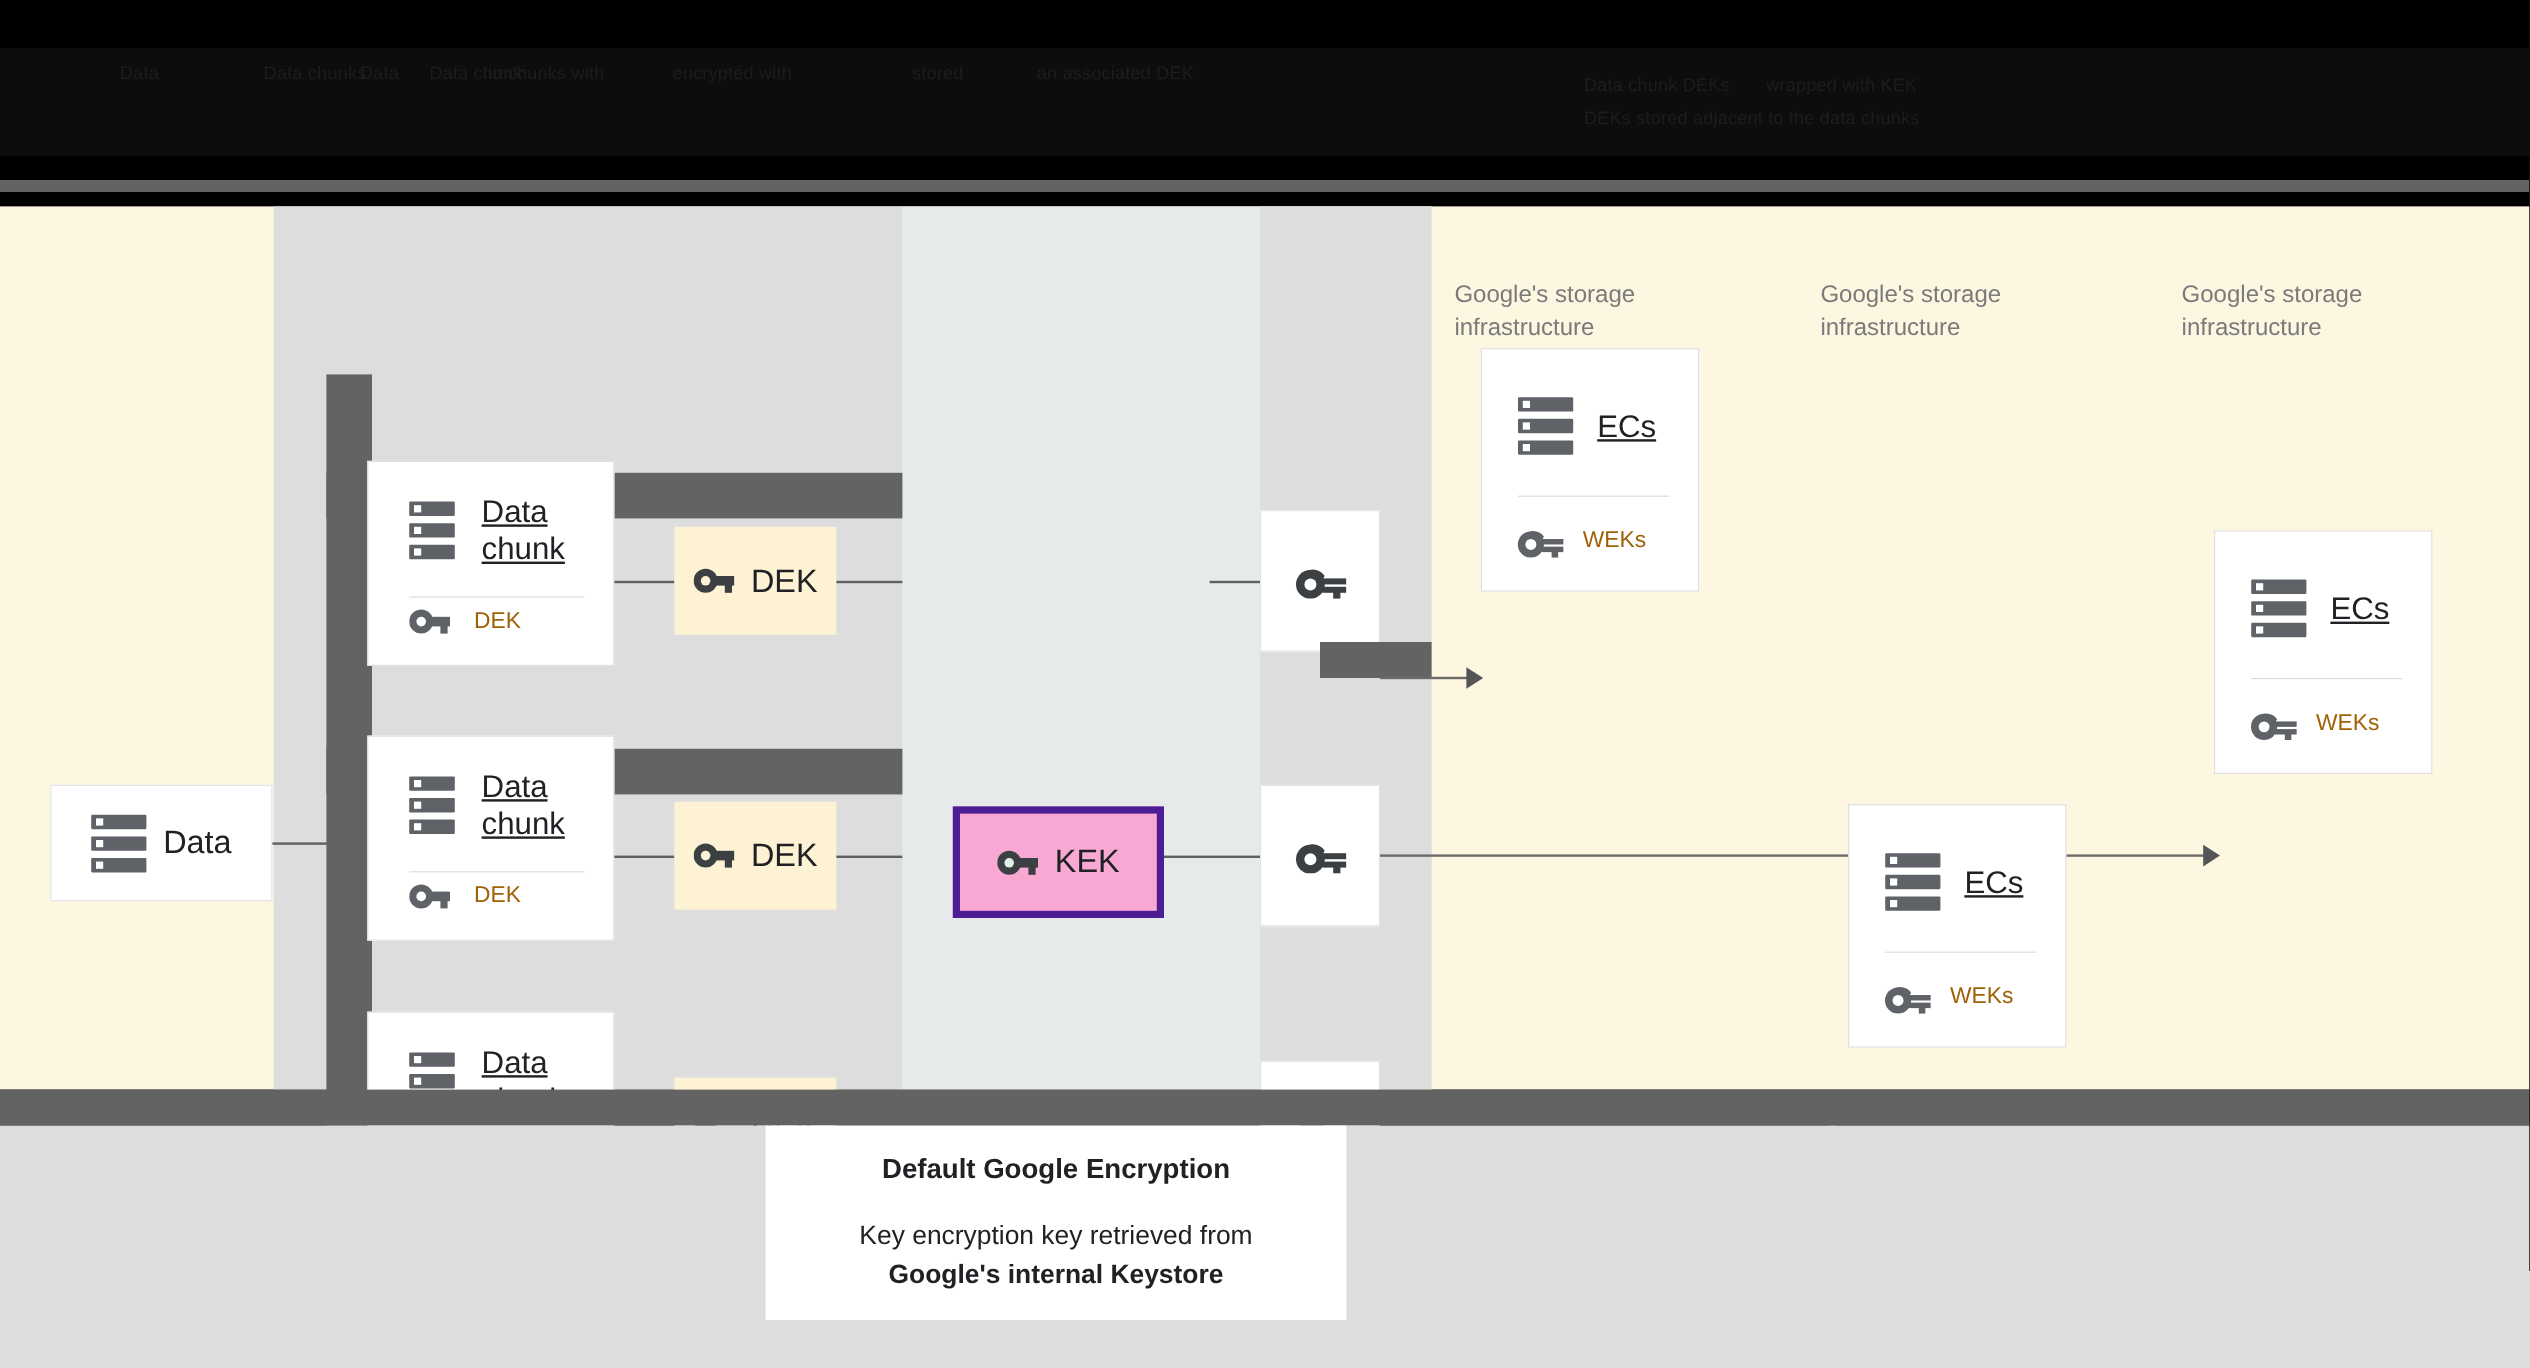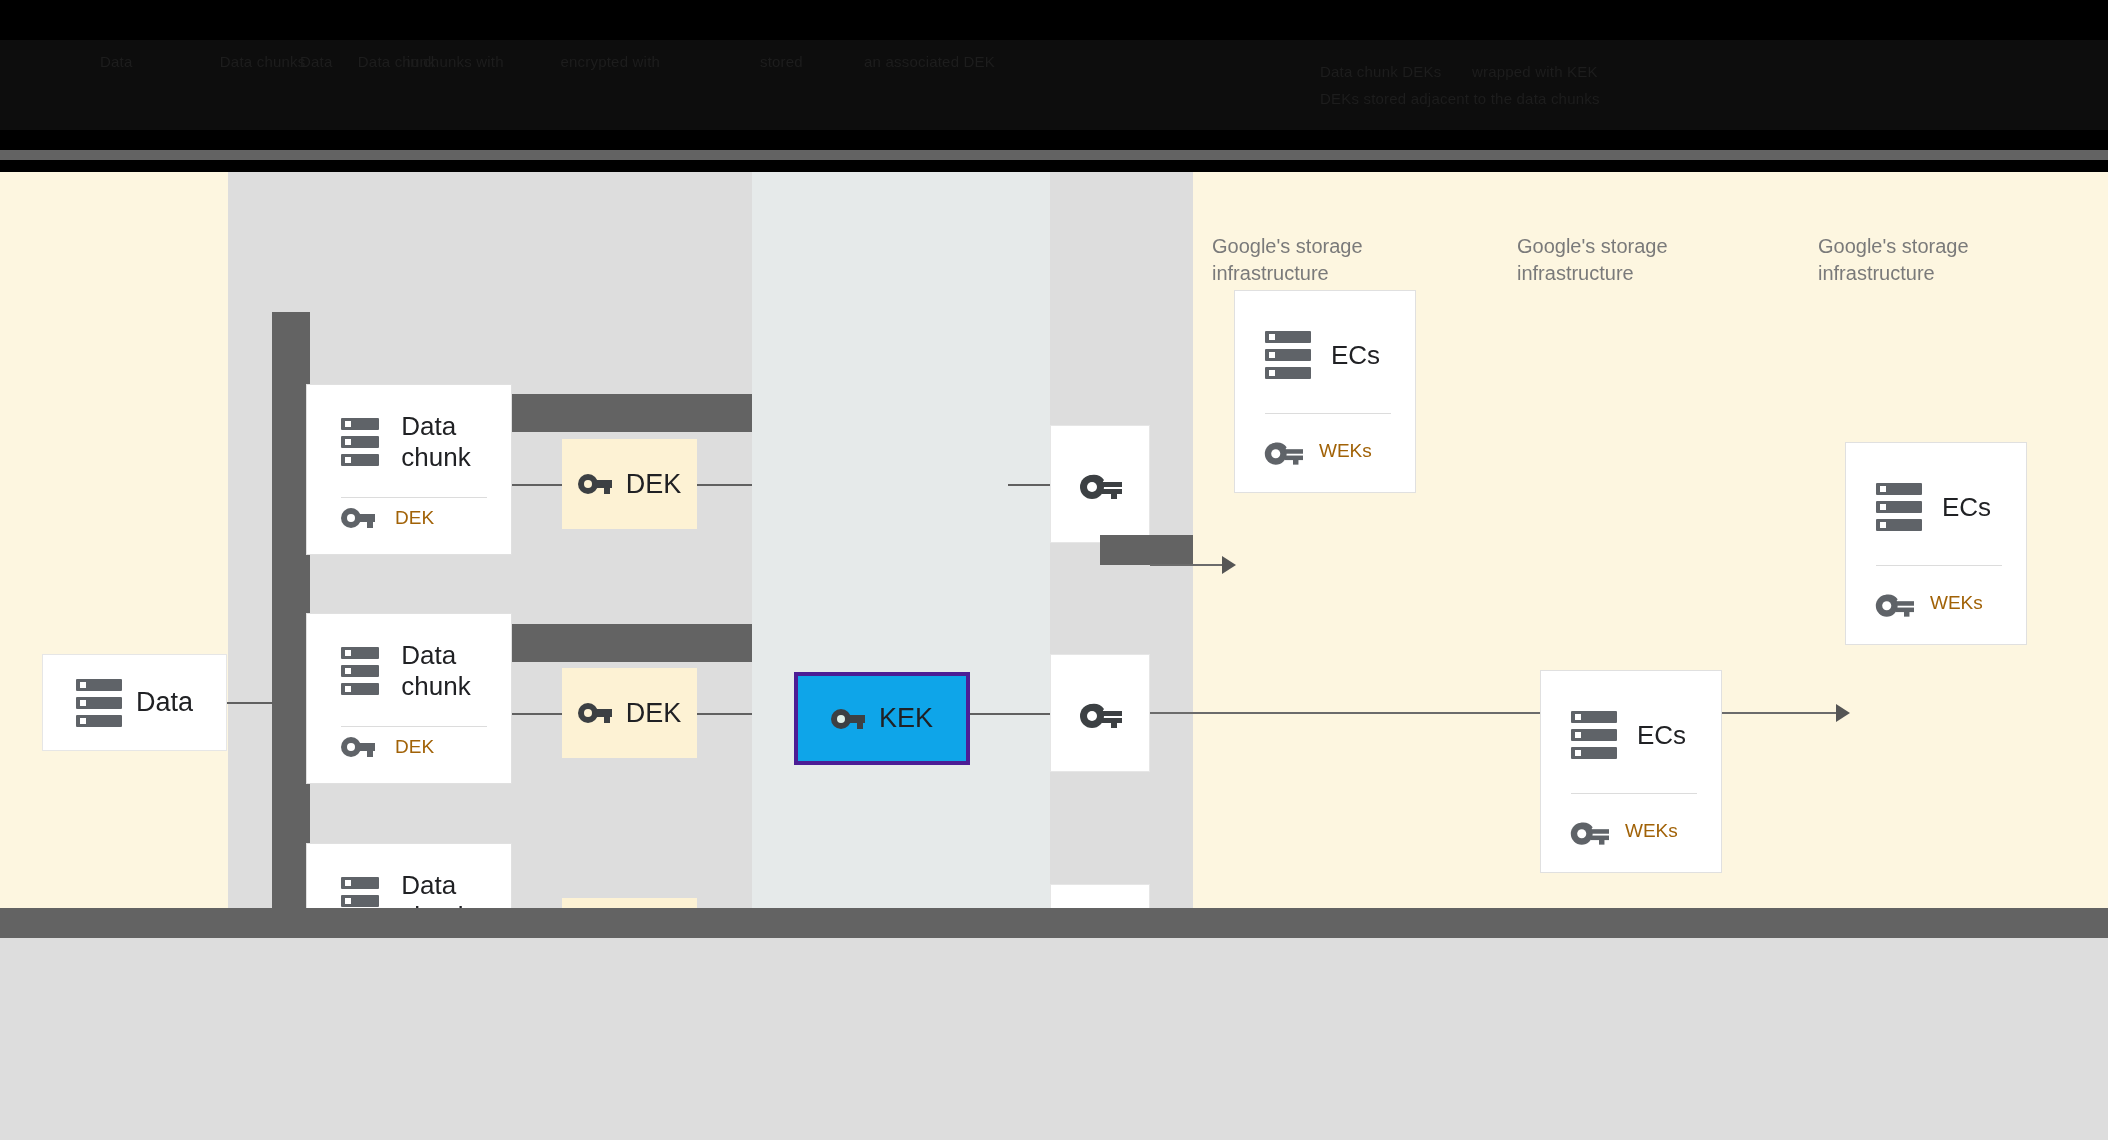--- a/index.html
+++ b/index.html
@@ -24,37 +24,37 @@
   .band-light{position:absolute;top:0;height:736px;background:#dddddd;}
 
   
   .bracket{position:absolute;background:#636363;}
 
   
   .card{position:absolute;background:#fff;border:1px solid #e0e0e0;box-sizing:border-box;}
   .card-top{position:absolute;left:0;right:0;display:flex;align-items:center;}
   .card-div{position:absolute;height:1px;background:#dcdcdc;}
   .card-bot{position:absolute;left:0;right:0;display:flex;align-items:center;}
-  .ctitle{font-size:26px;color:#202124;line-height:1.18;}
+  .ctitle{font-size:26px;color:#202124;line-height:1.18;text-decoration:underline;}
   .csub{font-size:19px;color:#a16207;}
 
   
   .srv{display:inline-block;width:46px;}
   .srv i{display:block;position:relative;height:12px;background:#5f6368;margin-bottom:6px;border-radius:1px;}
   .srv i:last-child{margin-bottom:0;}
   .srv i::before{content:"";position:absolute;left:4px;top:3px;width:6px;height:6px;background:#fff;}
 
   
   .keyi{display:inline-block;position:relative;}
   .keyi svg{display:block;}
 
   
   .box{position:absolute;box-sizing:border-box;display:flex;align-items:center;justify-content:center;gap:14px;}
   .box-dek{background:#fdf2d4;}
-  .box-kek{background:#0ea5e9;border:4px solid #4c1d95;}
+  .box-kek{background:#f9a8d4;border:6px solid #4c1d95;}
   .box-white{background:#fff;border:1px solid #e6e6e6;}
   .boxlbl{font-size:27px;color:#202124;}
 
   
   .conn{position:absolute;height:2px;background:#606060;}
   .arrow-line{position:absolute;height:2px;background:#6b6b6b;}
   .arrow-head{position:absolute;width:0;height:0;border-top:9px solid transparent;border-bottom:9px solid transparent;border-left:14px solid #555;}
   .dark-nub{position:absolute;background:#636363;}
 
   
@@ -353,14 +353,21 @@
         </span>
         <span class="csub">WEKs</span>
       </div>
     </div>
 
   </div>
 
   <div class="footer"></div>
   <div class="footer2"></div>
 
+  <div class="caption">
+    <div class="cap-title">Default Google Encryption</div>
+    <div class="cap-body">
+      <span>Key encryption key retrieved from</span><br>
+      <b>Google's internal Keystore</b>
+    </div>
+  </div>
 
 </div>
 
 </body></html>

